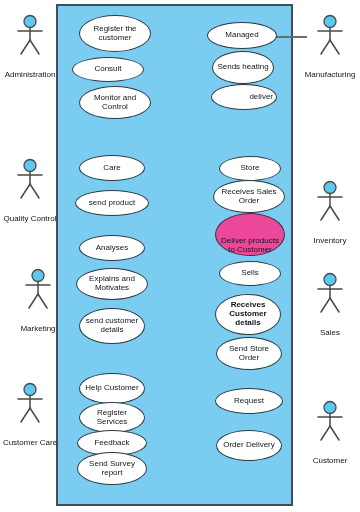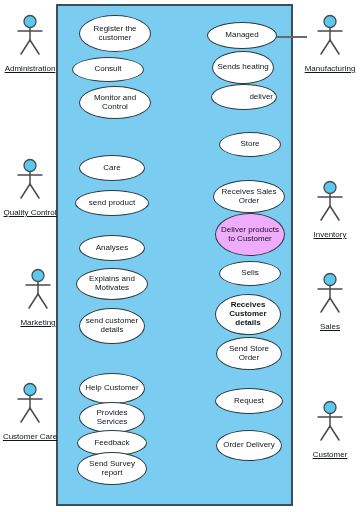--- a/index.html
+++ b/index.html
@@ -36,41 +36,41 @@
     display: flex;
     align-items: center;
     justify-content: center;
     text-align: center;
     color: #10161a;
     font-size: 8px;
     line-height: 1.12;
     padding: 0 3px;
   }
   .usecase.highlight {
-    background: #f0abfc;
+    background: #ec4899;
     border-color: #2e3a42;
+    align-items: flex-end;
   }
   .usecase span {
     display: block;
     width: 100%;
   }
   
   .actor {
     position: absolute;
     width: 56px;
     text-align: center;
   }
   .actor svg { display: block; margin: 0 auto; }
   .actor-label {
-    margin-top: 8px;
+    margin-top: 14px;
     font-size: 8px;
     line-height: 1.14;
     color: #10161a;
     text-align: center;
-    text-decoration: underline;
   }
   
   .assoc-line {
     position: absolute;
     height: 1.6px;
     background: #6b6b6b;
   }
 </style>
 </head>
 <body>
@@ -104,38 +104,38 @@
       <div class="usecase" style="left: 76px; top: 268px; width: 72px; height: 32px;">
         <span>Explains and Motivates</span>
       </div>
       <div class="usecase" style="left: 79px; top: 308px; width: 66px; height: 36px;">
         <span>send customer details</span>
       </div>
       <div class="usecase" style="left: 79px; top: 373px; width: 66px; height: 31px;">
         <span>Help Customer</span>
       </div>
       <div class="usecase" style="left: 79px; top: 402px; width: 66px; height: 31px;">
-        <span>Provides Services</span>
+        <span>Register Services</span>
       </div>
       <div class="usecase" style="left: 77px; top: 430px; width: 70px; height: 26px;">
         <span>Feedback</span>
       </div>
       <div class="usecase" style="left: 77px; top: 452px; width: 70px; height: 33px;">
         <span>Send Survey report</span>
       </div>
       <div class="usecase" style="left: 207px; top: 22px; width: 70px; height: 27px;">
         <span>Managed</span>
       </div>
       <div class="usecase" style="left: 212px; top: 51px; width: 62px; height: 33px;">
         <span>Sends heating</span>
       </div>
       <div class="usecase" style="left: 211px; top: 84px; width: 66px; height: 26px; text-align: right;">
         <span>deliver</span>
       </div>
-      <div class="usecase" style="left: 219px; top: 132px; width: 62px; height: 25px;">
+      <div class="usecase" style="left: 219px; top: 156px; width: 62px; height: 25px;">
         <span>Store</span>
       </div>
       <div class="usecase" style="left: 213px; top: 180px; width: 72px; height: 33px; text-align: center;">
         <span>Receives Sales Order</span>
       </div>
       <div class="usecase highlight" style="left: 215px; top: 213px; width: 70px; height: 43px;">
         <span>Deliver products to Customer</span>
       </div>
       <div class="usecase" style="left: 219px; top: 261px; width: 62px; height: 25px;">
         <span>Sells</span>

